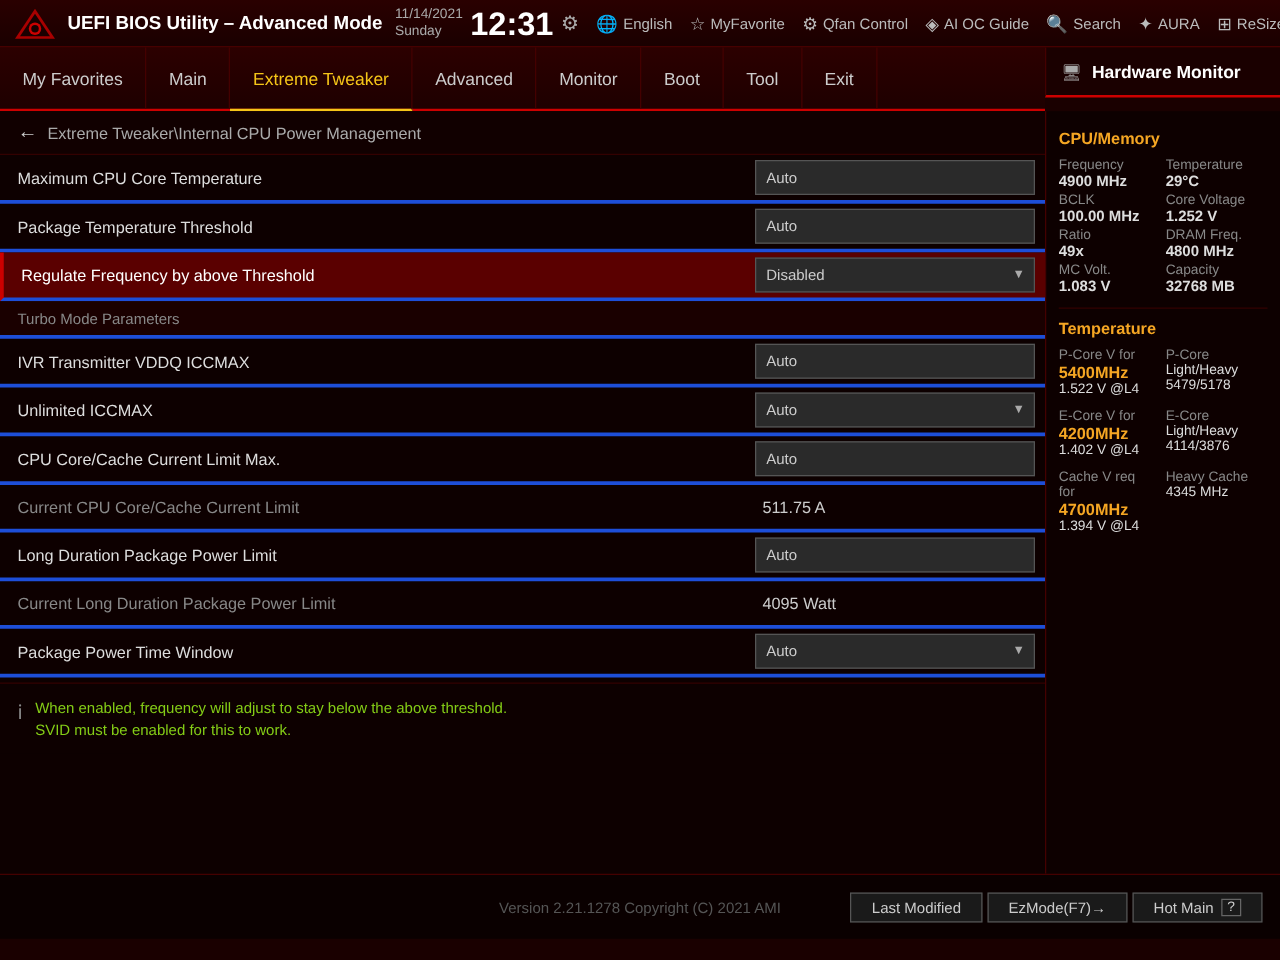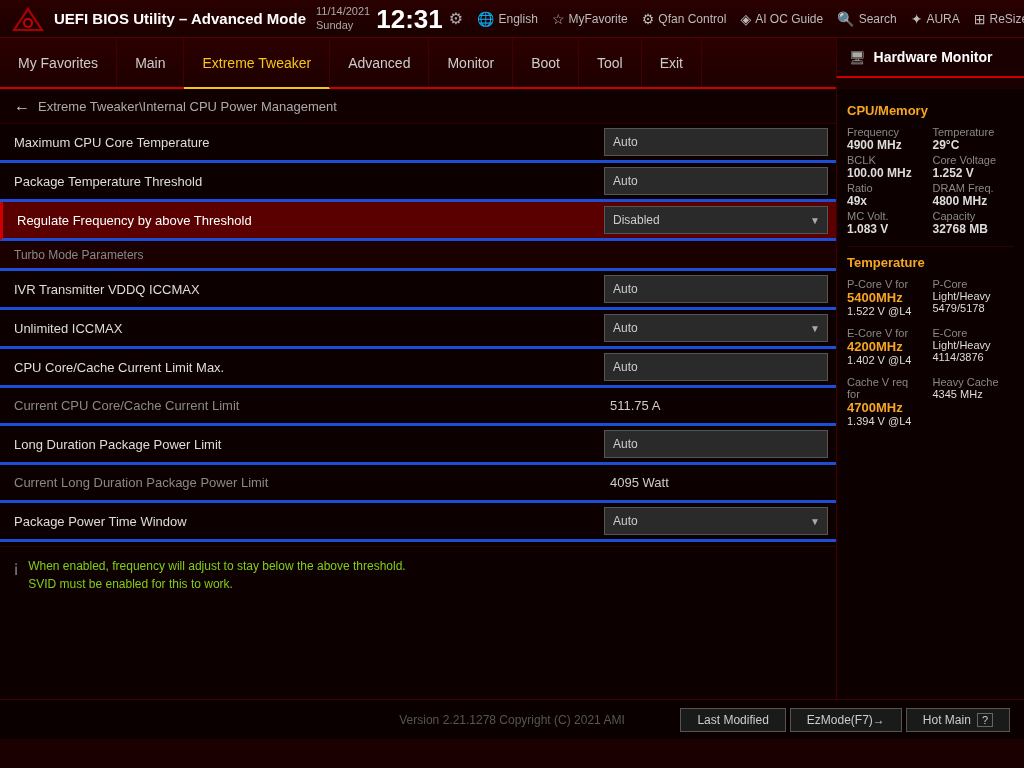--- a/index.html
+++ b/index.html
@@ -582,21 +582,21 @@
         <div>
           <div class="hw-label">Heavy Cache</div>
           <div class="hw-pred-value">4345 MHz</div>
         </div>
       </div>
     </div>
 
   </div>
 </div>
 
-<div style="position:relative;background:#0a0000;border-top:1px solid #440000;height:40px;display:flex;align-items:center;justify-content:flex-end;padding:0 14px;gap:2px;">
+<div style="position:relative;background:#0a0000;border-top:1px solid #440000;height:52px;display:flex;align-items:center;justify-content:flex-end;padding:0 14px;gap:2px;">
   <span style="position:absolute;left:50%;transform:translateX(-50%);font-size:12px;color:#555;">Version 2.21.1278 Copyright (C) 2021 AMI</span>
   <button class="bottom-btn">
     <span>Last Modified</span>
   </button>
   <button class="bottom-btn">
     <span>EzMode(F7)→</span>
   </button>
   <button class="bottom-btn">
     <span>Hot Main</span>
     <span style="border:1px solid #666;padding:0 4px;font-size:11px;">?</span>

